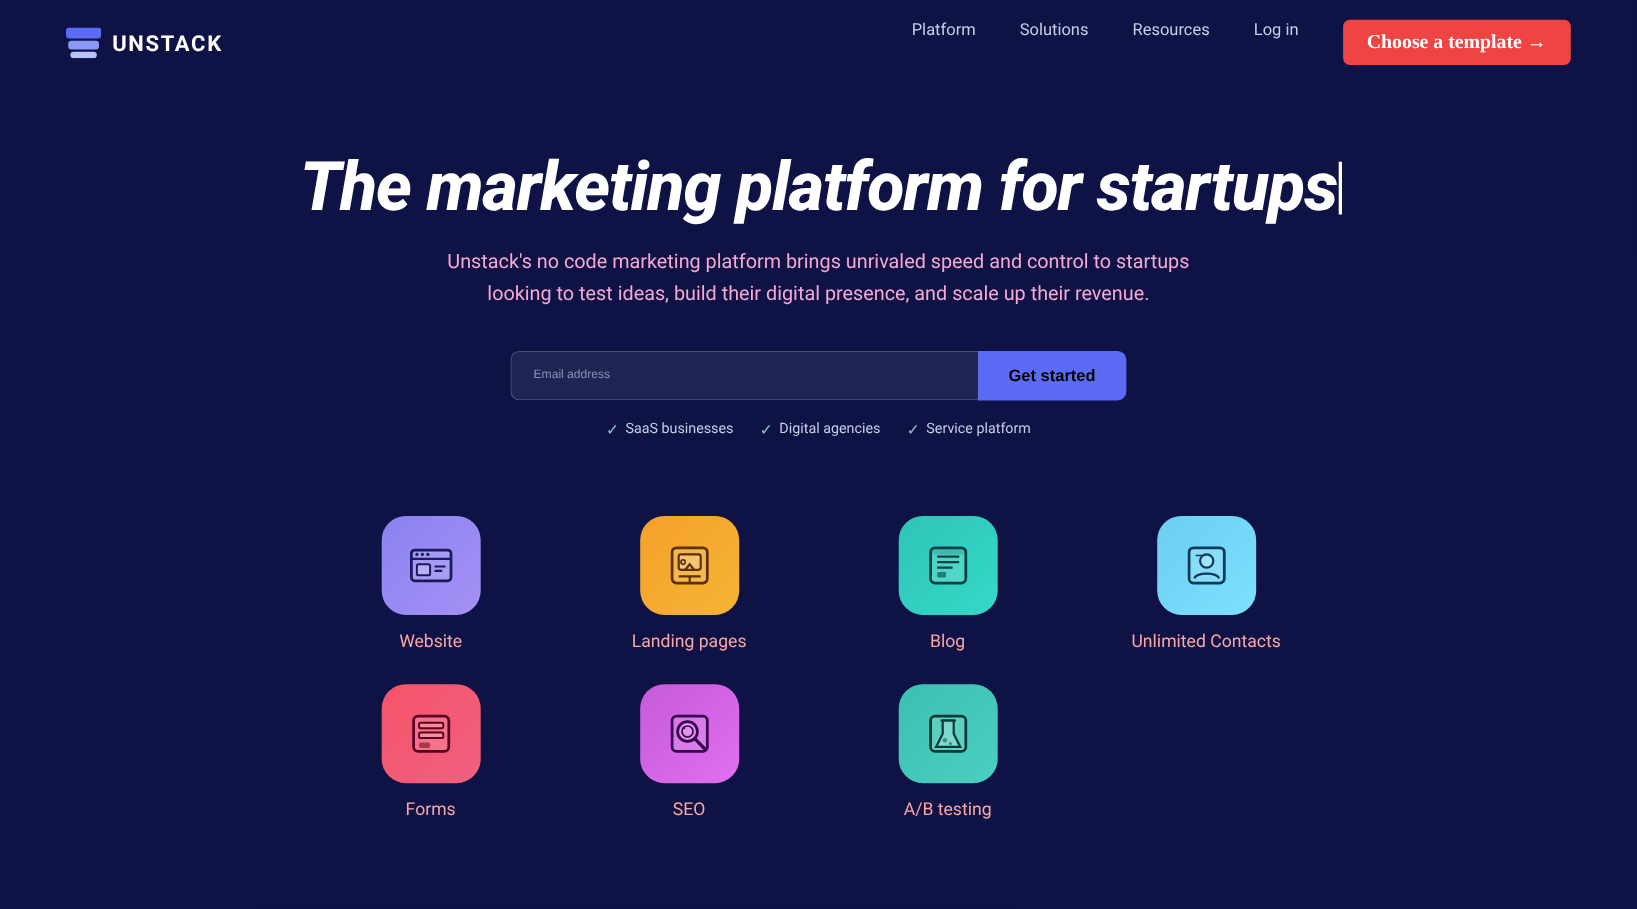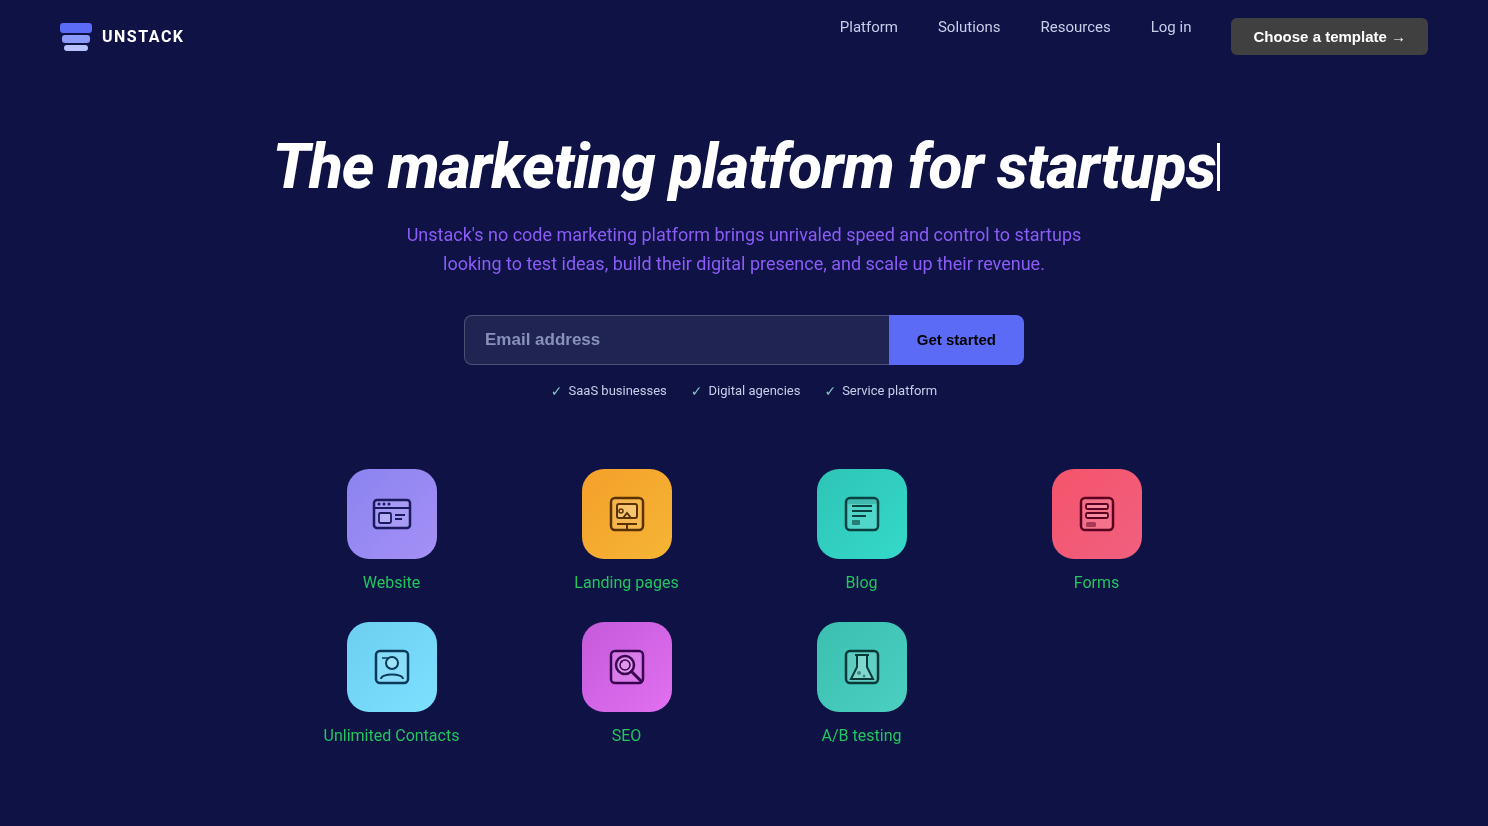--- a/index.html
+++ b/index.html
@@ -28,51 +28,52 @@
       align-items: center;
       gap: 10px;
     }
 
     .logo-icon {
       width: 32px;
       height: 28px;
     }
 
     .logo-text {
-      font-size: 16px;
+      font-size: 20px;
       font-weight: 700;
       color: #ffffff;
       letter-spacing: 1.5px;
     }
 
     .nav-links {
       display: flex;
       align-items: flex-start;
       gap: 40px;
     }
 
     .nav-link {
       color: #c8cde8;
       font-size: 15px;
       text-decoration: none;
       cursor: pointer;
     }
 
     .nav-cta {
-      background-color: #404040;
+      background-color: #ef4444;
       color: #ffffff;
       padding: 10px 22px;
       border-radius: 6px;
-      font-size: 15px;
+      font-size: 18px;
       font-weight: 600;
       cursor: pointer;
       border: none;
       display: flex;
       align-items: center;
       gap: 6px;
+      font-family: Liberation Serif, serif;
     }
 
     
     .hero {
       text-align: center;
       padding: 60px 40px 20px;
     }
 
     .hero-title {
       font-size: 62px;
@@ -98,44 +99,43 @@
 
     @keyframes blink {
       0%, 100% { opacity: 1; }
       50% { opacity: 0; }
     }
 
     .hero-subtitle {
       max-width: 720px;
       margin: 20px auto 0;
       font-size: 18px;
-      color: #8b5cf6;
+      color: #f9a8d4;
       line-height: 1.6;
     }
 
     
     .email-form {
       display: flex;
       justify-content: center;
       gap: 0;
       margin: 36px auto 0;
       max-width: 560px;
     }
 
     .email-input {
       flex: 1;
       padding: 14px 20px;
-      font-size: 17px;
+      font-size: 11px;
       background: rgba(255,255,255,0.08);
       border: 1px solid rgba(255,255,255,0.2);
       border-right: none;
       border-radius: 8px 0 0 8px;
       color: #ffffff;
       outline: none;
-      font-weight: bold;
     }
 
     .email-input::placeholder { color: #8892b8; }
 
     .get-started-btn {
       padding: 14px 28px;
       background: #5b6bf5;
       color: #000000;
       font-size: 15px;
       font-weight: 600;
@@ -188,21 +188,21 @@
       width: 90px;
       height: 90px;
       border-radius: 22px;
       display: flex;
       align-items: center;
       justify-content: center;
     }
 
     .feature-label {
       font-size: 16px;
-      color: #22c55e;
+      color: #fca5a5;
     }
 
     
     .icon-purple { background: linear-gradient(135deg, #8b83f0, #a590f5); }
     .icon-teal { background: linear-gradient(135deg, #2ec4b6, #35d9c9); }
     .icon-orange { background: linear-gradient(135deg, #f4a02a, #f5b535); }
     .icon-pink-red { background: linear-gradient(135deg, #f5546a, #f06080); }
     .icon-blue-light { background: linear-gradient(135deg, #6dcff0, #7de0ff); }
     .icon-salmon { background: linear-gradient(135deg, #f88e77, #f9a090); }
     .icon-teal2 { background: linear-gradient(135deg, #3abfb0, #4acfc0); }
@@ -303,44 +303,44 @@
         <line x1="14" y1="21" x2="34" y2="21" stroke="#0a4040" stroke-width="2"></line>
         <line x1="14" y1="26" x2="28" y2="26" stroke="#0a4040" stroke-width="2"></line>
         <rect x="14" y="30" width="8" height="5" rx="1" fill="#0a4040" opacity="0.6"></rect>
         <rect x="8" y="8" width="32" height="6" rx="4" fill="rgba(0,80,80,0.2)"></rect>
       </svg>
     </div>
     <span class="feature-label">Blog</span>
   </div>
 
   <div class="feature-item">
+    <div class="feature-icon-box icon-blue-light">
+      <svg viewBox="0 0 48 48" fill="none">
+        <rect x="8" y="8" width="32" height="32" rx="4" stroke="#0a3a5a" stroke-width="2.5" fill="rgba(255,255,255,0.15)"></rect>
+        <circle cx="24" cy="20" r="6" stroke="#0a3a5a" stroke-width="2" fill="rgba(255,255,255,0.2)"></circle>
+        <path d="M13 36 C13 30 35 30 35 36" stroke="#0a3a5a" stroke-width="2" fill="none"></path>
+        <line x1="14" y1="15" x2="20" y2="15" stroke="#0a3a5a" stroke-width="1.5"></line>
+      </svg>
+    </div>
+    <span class="feature-label">Unlimited Contacts</span>
+  </div>
+
+  <div class="feature-item">
     <div class="feature-icon-box icon-pink-red">
       <svg viewBox="0 0 48 48" fill="none">
         <rect x="8" y="8" width="32" height="32" rx="4" stroke="#5a0020" stroke-width="2.5" fill="rgba(255,255,255,0.15)"></rect>
         <rect x="13" y="14" width="22" height="5" rx="1.5" stroke="#5a0020" stroke-width="1.8" fill="rgba(255,255,255,0.2)"></rect>
         <rect x="13" y="23" width="22" height="5" rx="1.5" stroke="#5a0020" stroke-width="1.8" fill="rgba(255,255,255,0.2)"></rect>
         <rect x="13" y="32" width="10" height="5" rx="1.5" fill="#5a0020" opacity="0.5"></rect>
         <line x1="8" y1="8" x2="40" y2="8" stroke="#5a0020" stroke-width="0" opacity="0"></line>
       </svg>
     </div>
     <span class="feature-label">Forms</span>
   </div>
 
-  <div class="feature-item">
-    <div class="feature-icon-box icon-blue-light">
-      <svg viewBox="0 0 48 48" fill="none">
-        <rect x="8" y="8" width="32" height="32" rx="4" stroke="#0a3a5a" stroke-width="2.5" fill="rgba(255,255,255,0.15)"></rect>
-        <circle cx="24" cy="20" r="6" stroke="#0a3a5a" stroke-width="2" fill="rgba(255,255,255,0.2)"></circle>
-        <path d="M13 36 C13 30 35 30 35 36" stroke="#0a3a5a" stroke-width="2" fill="none"></path>
-        <line x1="14" y1="15" x2="20" y2="15" stroke="#0a3a5a" stroke-width="1.5"></line>
-      </svg>
-    </div>
-    <span class="feature-label">Unlimited Contacts</span>
-  </div>
-
 
   <div class="feature-item">
     <div class="feature-icon-box icon-pink-purple">
       <svg viewBox="0 0 48 48" fill="none">
         <rect x="8" y="8" width="32" height="32" rx="4" stroke="#3a0050" stroke-width="2.5" fill="rgba(255,255,255,0.15)"></rect>
         <circle cx="22" cy="22" r="9" stroke="#3a0050" stroke-width="2.5" fill="rgba(255,255,255,0.2)"></circle>
         <line x1="28.5" y1="28.5" x2="38" y2="38" stroke="#3a0050" stroke-width="3" stroke-linecap="round"></line>
         <circle cx="22" cy="22" r="5" stroke="#3a0050" stroke-width="1.5" fill="none"></circle>
         <line x1="18" y1="18" x2="19.5" y2="19.5" stroke="#3a0050" stroke-width="1.5"></line>
       </svg>

